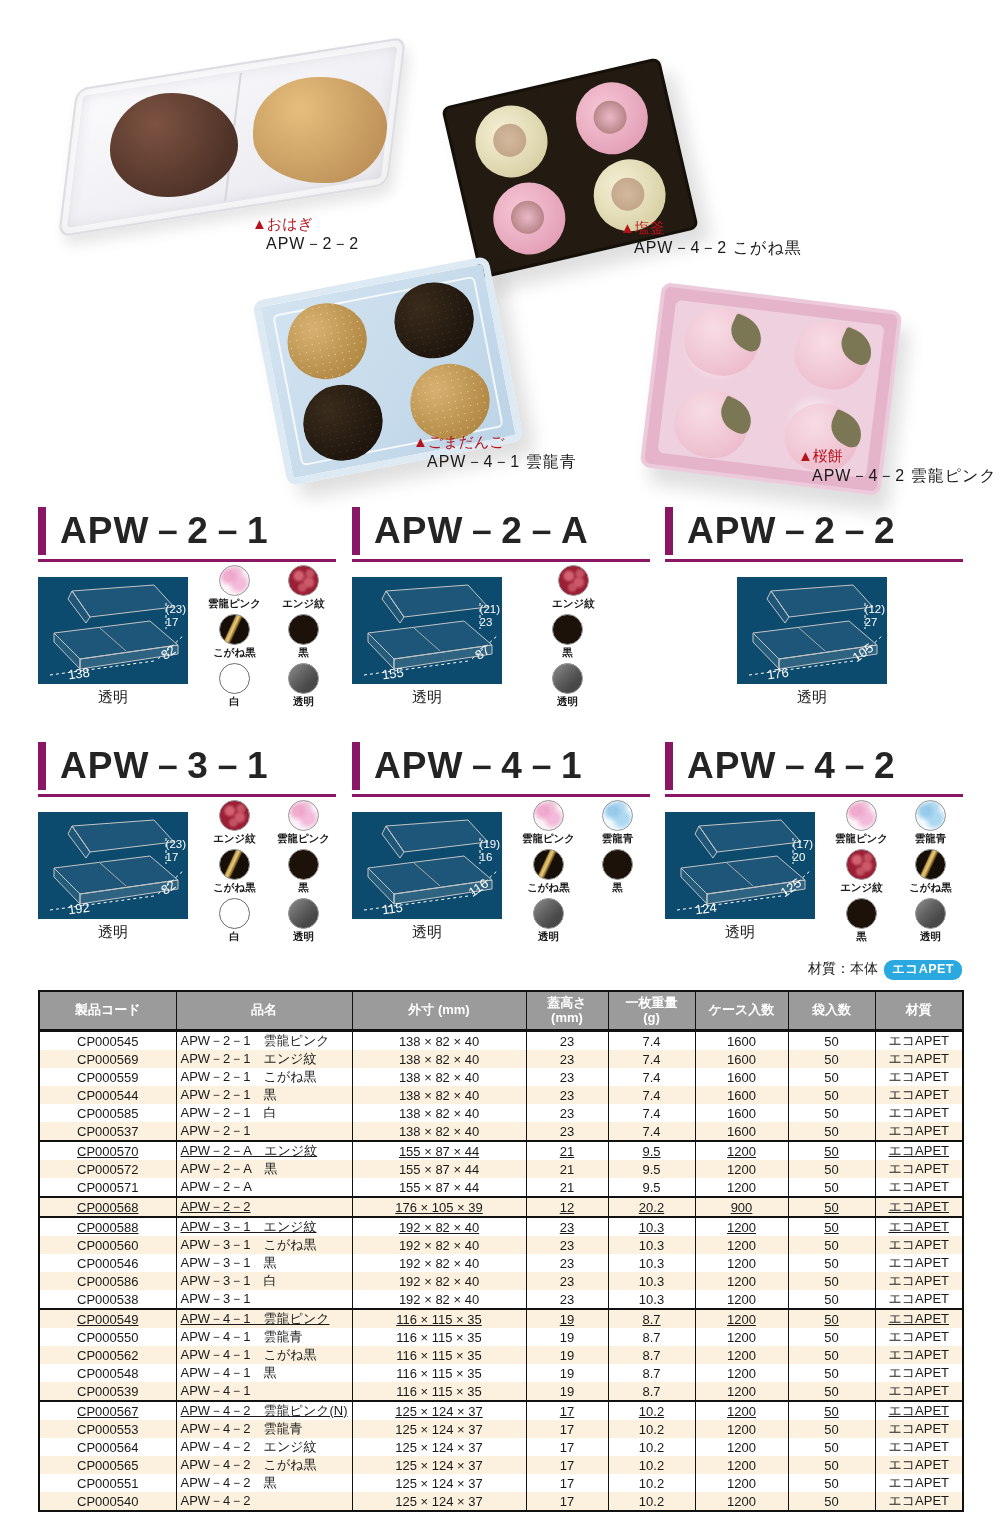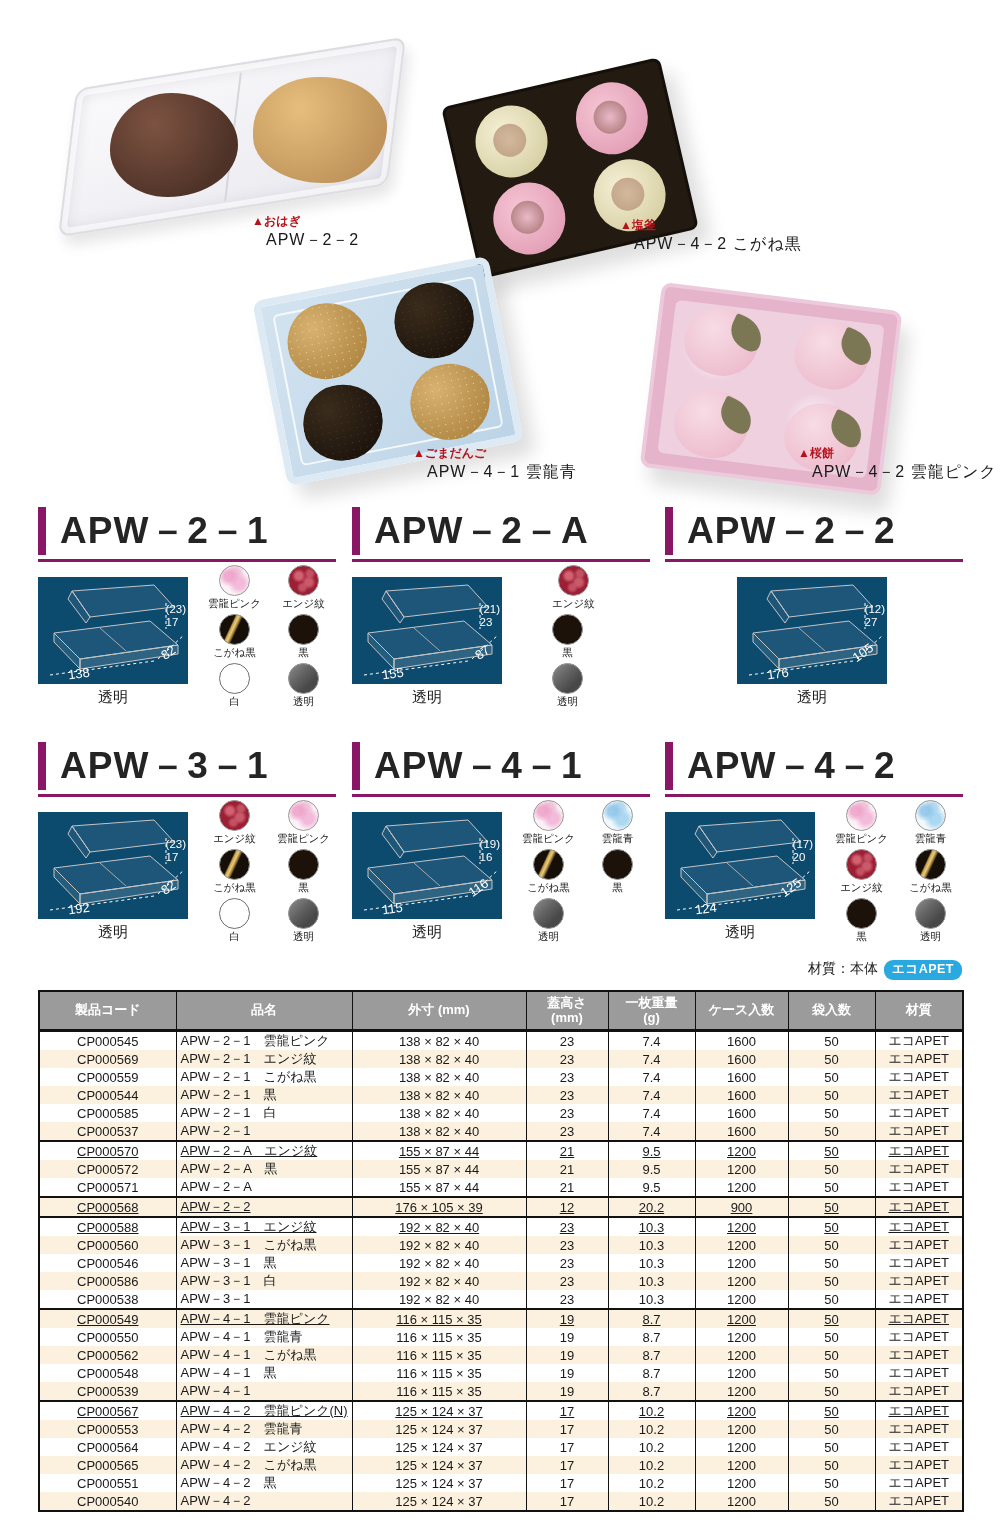--- a/index.html
+++ b/index.html
@@ -2,21 +2,21 @@
 <html><head>
 <meta charset="utf-8">
 <style>
   html,body{margin:0;padding:0;background:#fff;}
   #page{position:relative;width:1000px;height:1523px;background:#fff;overflow:hidden;
         font-family:"Liberation Sans","DejaVu Sans",sans-serif;color:#1a1a1a;}
 
   
   .photo-item{position:absolute;}
   .photo-caption{position:absolute;line-height:1.3;}
-  .cap-line1{color:#b5121b;font-weight:bold;font-size:12px;}
+  .cap-line1{color:#b5121b;font-weight:normal;font-size:15px;}
   .cap-line2{color:#1a1a1a;font-size:16px;padding-left:14px;letter-spacing:1px;}
 
   .tray-shadow{box-shadow:10px 16px 18px rgba(0,0,0,0.13);}
 
   
   .t1-tray{position:absolute;left:30px;top:30px;width:330px;height:140px;
     transform:rotate(-9deg) skewX(-16deg);
     background:linear-gradient(160deg,#fbfbfd,#e8e8ee);
     border:2px solid #dcdce2;border-radius:12px;
     box-shadow:inset 0 0 0 6px rgba(255,255,255,.65), inset 0 0 18px #c9c9d2, 6px 10px 14px rgba(0,0,0,.10);}
@@ -81,21 +81,21 @@
     color:#242424;letter-spacing:1px;white-space:nowrap;}
   .photo-wrap{position:absolute;left:0;top:72px;width:150px;}
   .card--center .photo-wrap{left:72px;}
   .photo-box{position:relative;width:150px;height:107px;background:#0c4a6e;overflow:hidden;}
   .dim-h{position:absolute;right:2px;top:26px;color:#fff;font-size:11.5px;line-height:1.15;text-align:left;}
   .dim-h span{display:block;}
   .dim-w{position:absolute;left:30px;bottom:3px;color:#fff;font-size:13px;transform:rotate(-7deg);}
   .dim-d{position:absolute;right:13px;bottom:24px;color:#fff;font-size:13px;transform:rotate(-35deg);}
   .clear-label{width:150px;text-align:center;font-size:15px;margin-top:4px;color:#1a1a1a;}
   .swatches{position:absolute;left:168px;top:60px;width:126px;display:grid;
-    grid-template-columns:1fr 1fr;column-gap:12px;row-gap:3px;justify-items:center;}
+    grid-template-columns:1fr 1fr;column-gap:12px;row-gap:3px;justify-items:center;font-weight:bold;}
   .swatches--single{grid-template-columns:1fr;justify-items:start;padding-left:32px;}
   .swatch{display:flex;flex-direction:column;align-items:center;}
   .sw-circle{width:31px;height:31px;border-radius:50%;border:1px solid #9a9a9a;box-sizing:border-box;}
   .sw-label{font-size:10.5px;margin-top:1px;color:#1a1a1a;white-space:nowrap;}
   .sw-unryu-pink{background:
     radial-gradient(circle at 30% 35%,rgba(238,160,200,.85) 0 16%,transparent 38%),
     radial-gradient(circle at 66% 60%,rgba(242,180,215,.9) 0 20%,transparent 45%),
     radial-gradient(circle at 55% 22%,rgba(228,148,190,.5) 0 14%,transparent 32%),#fbf2f7;}
   .sw-unryu-blue{background:
     radial-gradient(circle at 32% 35%,rgba(140,196,232,.85) 0 16%,transparent 38%),
@@ -156,21 +156,21 @@
 </div>
 
 <div class="photo-item" style="left:248px;top:255px;width:270px;height:210px">
   <div class="t3-tray tray-shadow">
     <span class="ball ball-tan"></span>
     <span class="ball ball-black"></span>
     <span class="ball ball-black"></span>
     <span class="ball ball-tan"></span>
   </div>
 </div>
-<div class="photo-caption" style="left:413px;top:446px">
+<div class="photo-caption" style="left:413px;top:432px">
   <div class="cap-line1">▲ごまだんご</div>
   <div class="cap-line2">APW－4－1 雲龍青</div>
 </div>
 
 <div class="photo-item" style="left:630px;top:272px;width:280px;height:210px">
   <div class="t4-tray tray-shadow">
     <span class="mochi"></span>
     <span class="mochi"></span>
     <span class="mochi"></span>
     <span class="mochi"></span>

